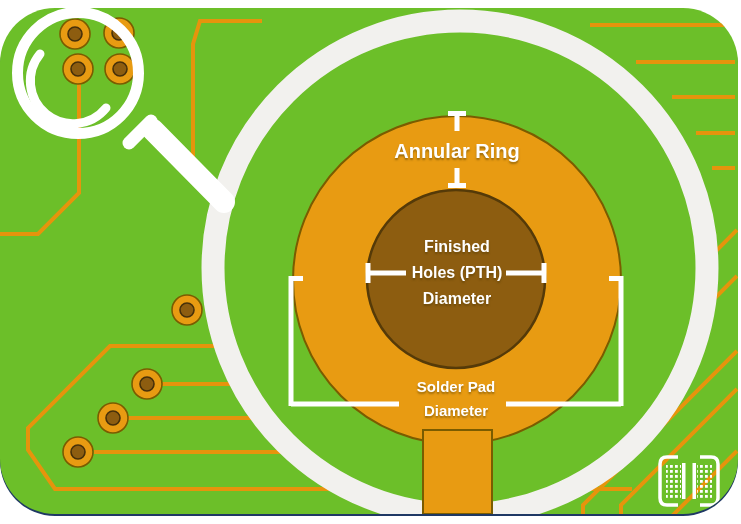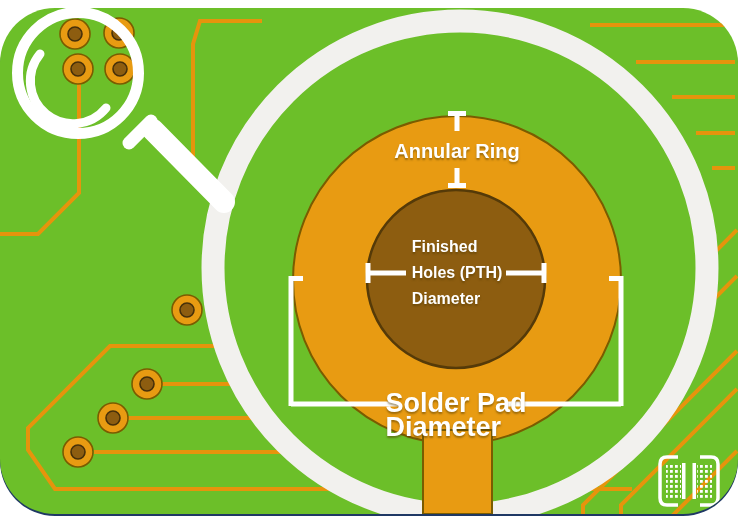--- a/index.html
+++ b/index.html
@@ -21,28 +21,28 @@
   .f-bighole {fill:var(--hole_brown,#8d5d10);stroke:#553a08;stroke-width:2.5;}
   .rim       {fill:none;stroke:#f2f1ee;stroke-width:23;}
   .whiteln   {stroke:#ffffff;fill:none;}
   .anno      {stroke:var(--annotation_white,#ffffff);stroke-width:5;fill:none;}
   .logo-line {stroke:#ffffff;stroke-width:3.5;fill:none;stroke-linejoin:round;}
   .lbl{
     position:absolute;
     transform:translate(-50%,-50%);
     color:var(--annotation_white,#ffffff);
     font-weight:bold;
-    text-align:left;
+    text-align:center;
     white-space:pre-line;
     text-shadow:0 2px 2px rgba(80,58,0,.5);
     pointer-events:none;
   }
   .lbl.annular {left:457px;top:151px;font-size:20px;line-height:22px;}
   .lbl.finished{left:457px;top:273px;font-size:16px;line-height:26px;}
-  .lbl.solder  {left:456px;top:415px;font-size:27px;line-height:24px;}
+  .lbl.solder  {left:456px;top:399px;font-size:15px;line-height:24px;}
 </style>
 </head>
 <body>
 
 <div class="stage">
 
   <svg width="741" height="524" viewBox="0 0 741 524">
     <defs>
       <clipPath id="boardClip">
         <rect x="0" y="8" width="738" height="506" rx="55" ry="55"></rect>

